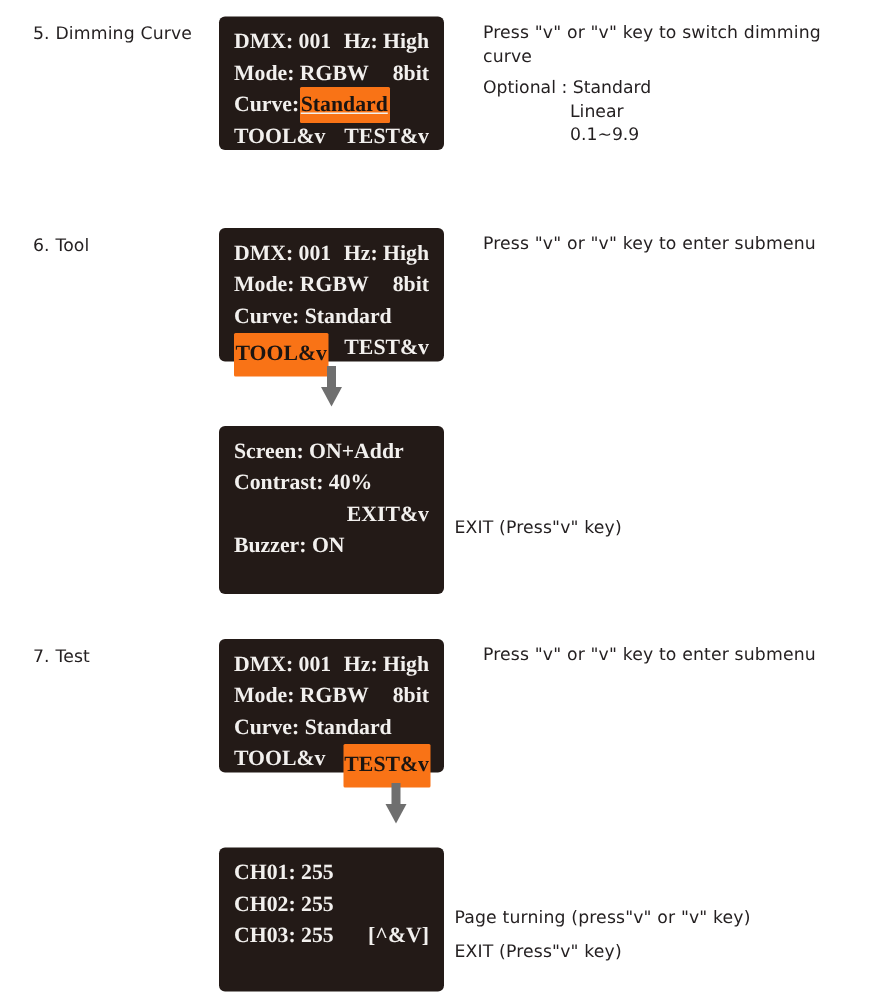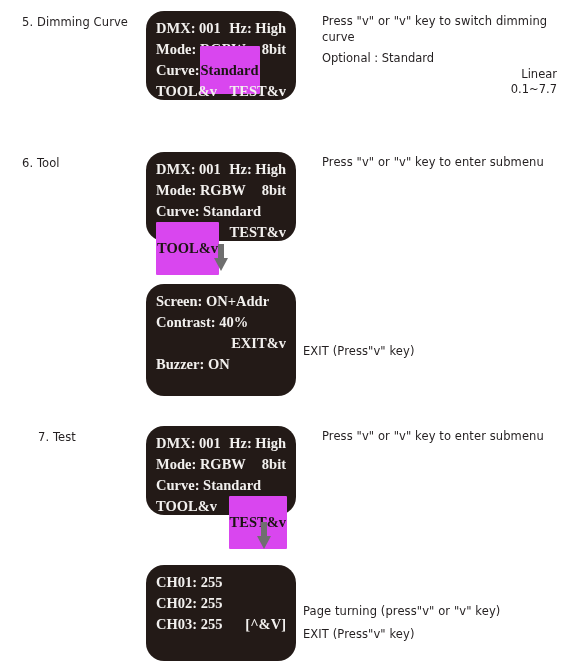--- a/index.html
+++ b/index.html
@@ -22,48 +22,49 @@
     font-size: 11.5px;
     color: #231f20;
     white-space: nowrap;
     letter-spacing: 0.1px;
   }
 
   
   .lcd {
     position: absolute;
     background: #231a17;
-    border-radius: 18px;
+    border-radius: 4px;
     box-sizing: border-box;
     padding: 7px 0 0 0;
     font-family: "Liberation Serif", "DejaVu Serif", serif;
     color: #f2f0ee;
+    text-decoration: underline;
   }
   .lcd-row {
     position: relative;
     height: 21px;
     line-height: 21px;
     font-size: 14.5px;
     font-weight: bold;
     white-space: nowrap;
     padding-left: 10px;
     box-sizing: border-box;
   }
   .lcd-row .cell-left {
     display: inline-block;
   }
   .lcd-row .cell-right {
     position: absolute;
     right: 10px;
     top: 0;
   }
   .hl {
-    background: #d946ef;
+    background: #f97316;
     color: #1b1512;
-    padding: 16px 1px;
+    padding: 4px 1px;
     border-radius: 1px;
   }
   .lcd-row .cell-right.hl {
     right: 9px;
   }
 
   
   .note {
     position: absolute;
     font-size: 11.5px;
@@ -72,21 +73,21 @@
     white-space: pre-line;
     letter-spacing: 0.1px;
   }
   .note-block {
     position: absolute;
     font-size: 11.5px;
     line-height: 15.5px;
     color: #231f20;
   }
   .opt-row { white-space: nowrap; }
-  .opt-indent { padding-left: 58px; text-align: right; }
+  .opt-indent { padding-left: 58px; }
 
   
   .arrow {
     position: absolute;
     width: 14px;
   }
   .arrow .stem {
     width: 6px;
     height: 14px;
     background: #6f6f6f;
@@ -122,21 +123,21 @@
     <span class="cell-left">TOOL&amp;v</span>
     <span class="cell-right">TEST&amp;v</span>
   </div>
 </div>
 
 <div class="note" style="left:322px; top:14px; width:235px;">Press "v" or "v" key to switch dimming curve</div>
 
 <div class="note-block" style="left:322px; top:51px; width:235px;">
   <div class="opt-row">Optional : Standard</div>
   <div class="opt-row opt-indent">Linear</div>
-  <div class="opt-row opt-indent">0.1~7.7</div>
+  <div class="opt-row opt-indent">0.1~9.9</div>
 </div>
 
 <div class="section-label" style="left:22px; top:156px;">6. Tool</div>
 
 <div class="lcd" style="left:146px; top:152px; width:150px; height:89px;">
   <div class="lcd-row">
     <span class="cell-left">DMX: 001</span>
     <span class="cell-right">Hz: High</span>
   </div>
   <div class="lcd-row">
@@ -174,21 +175,21 @@
     <span class="cell-right">EXIT&amp;v</span>
   </div>
   <div class="lcd-row">
     <span class="cell-left">Buzzer: ON</span>
     <span class="cell-right"></span>
   </div>
 </div>
 
 <div class="note" style="left:303px; top:344px; width:250px;">EXIT (Press"v" key)</div>
 
-<div class="section-label" style="left:22px; top:430px;margin-left:16px;">7. Test</div>
+<div class="section-label" style="left:22px; top:430px;">7. Test</div>
 
 <div class="lcd" style="left:146px; top:426px; width:150px; height:89px;">
   <div class="lcd-row">
     <span class="cell-left">DMX: 001</span>
     <span class="cell-right">Hz: High</span>
   </div>
   <div class="lcd-row">
     <span class="cell-left">Mode: RGBW</span>
     <span class="cell-right">8bit</span>
   </div>

